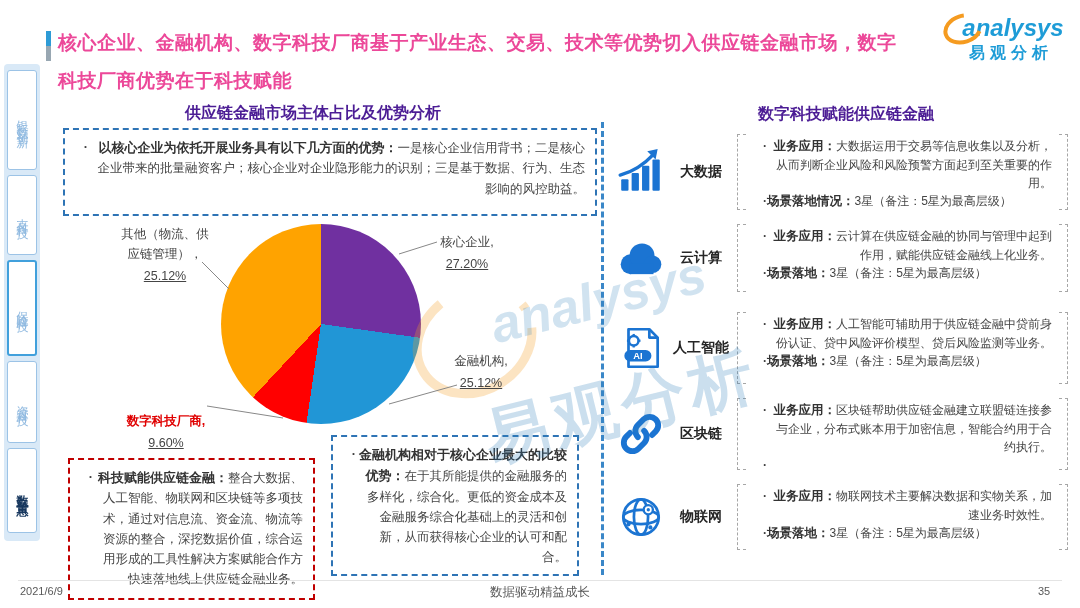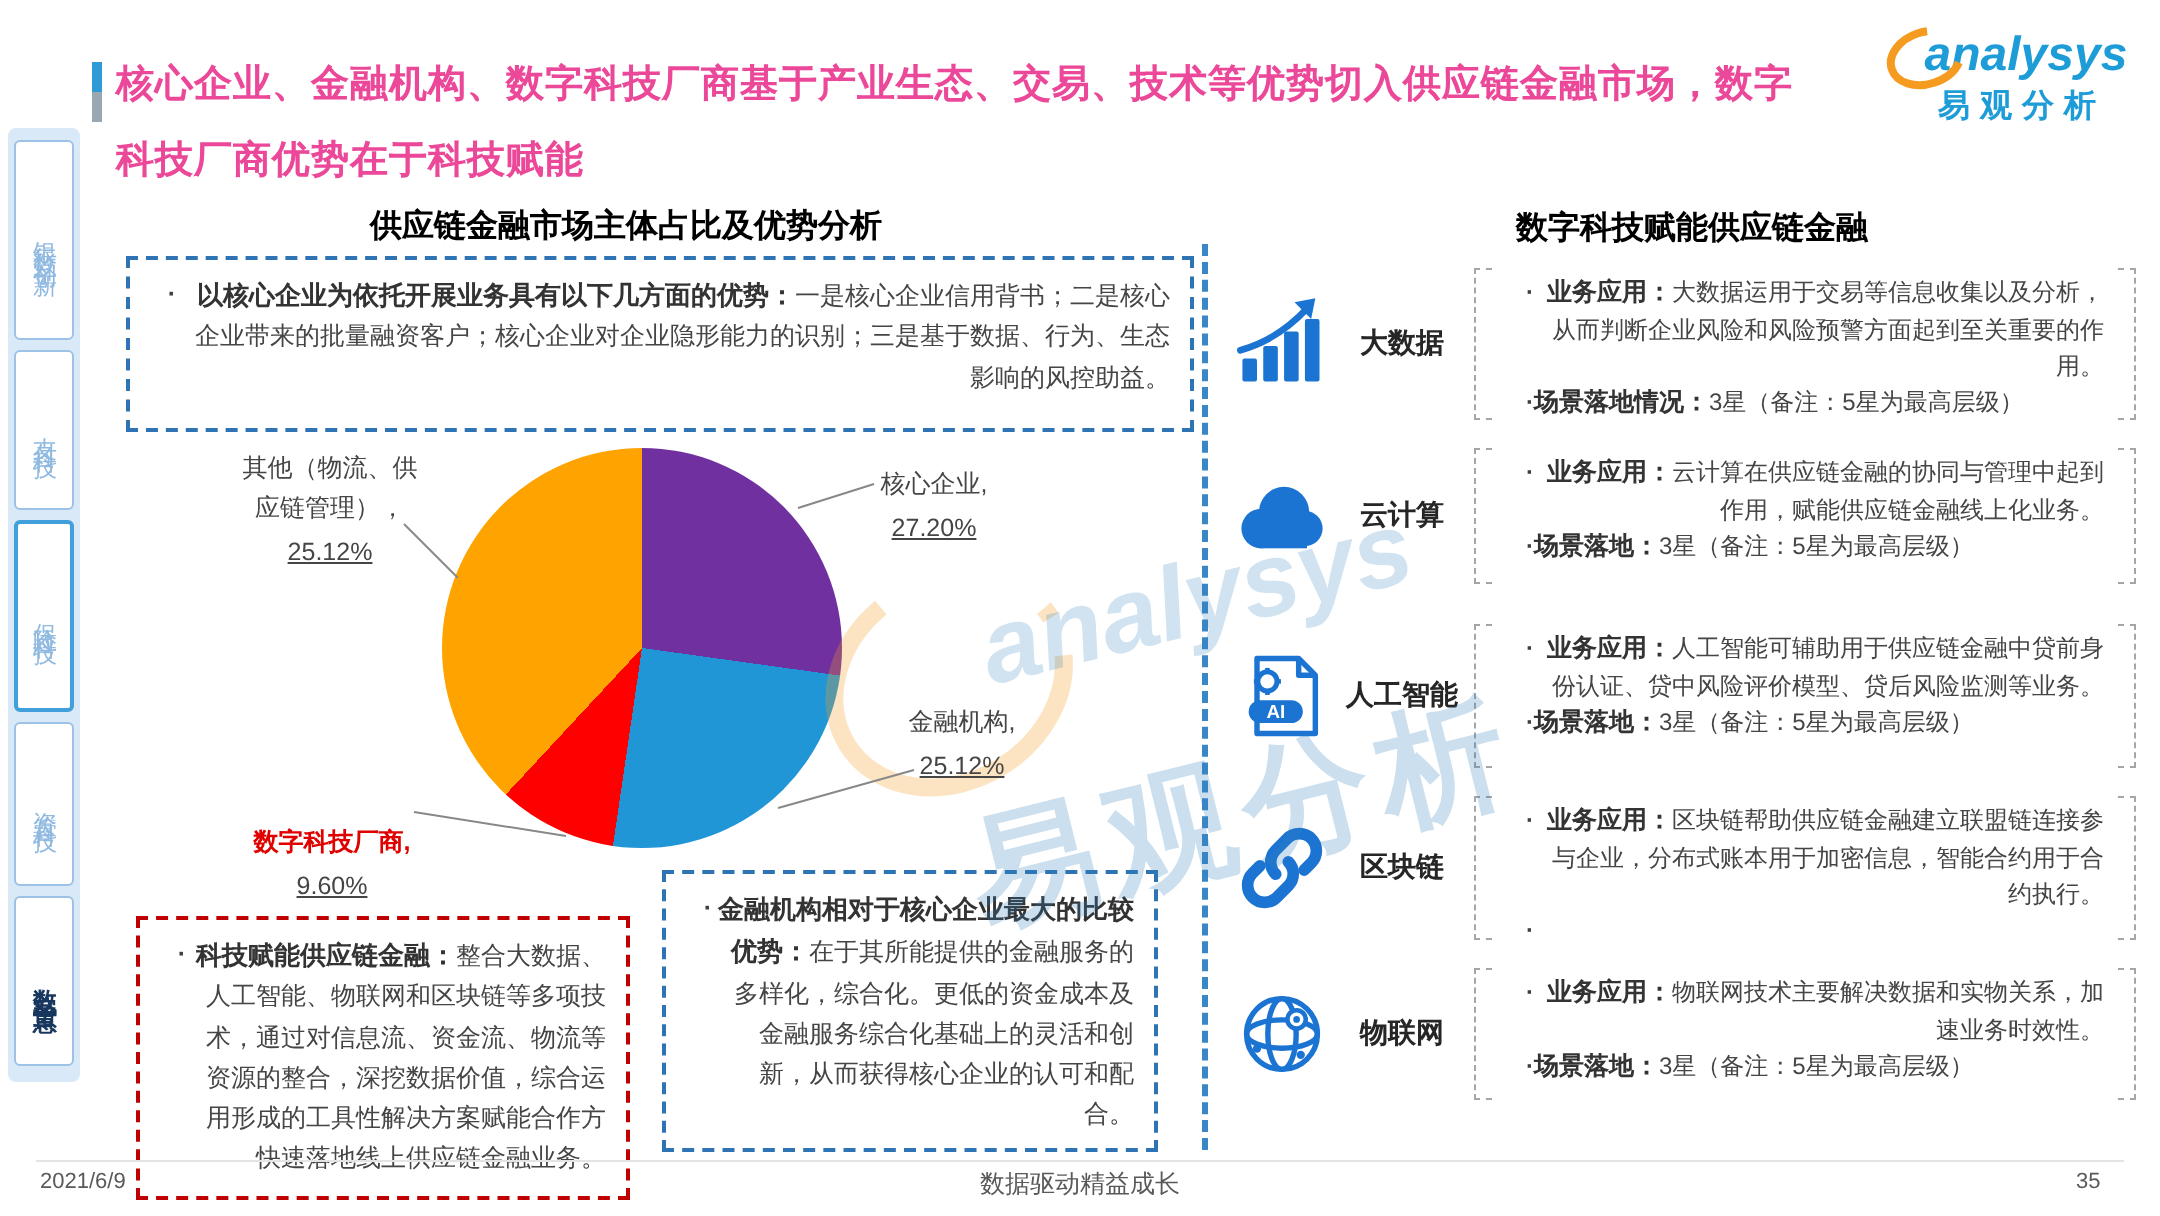--- a/index.html
+++ b/index.html
@@ -22,21 +22,21 @@
   
   .side-strip { position:absolute; left:4px; top:64px; width:36px; height:477px;
     background:#d9e9f7; border-radius:4px; }
   .side-tab { position:absolute; left:7px; width:30px; background:#fff;
     border:1px solid #9cc3e6; border-radius:3px; display:flex; align-items:center; justify-content:center;
     writing-mode:vertical-rl; text-orientation:upright; font-size:12px; letter-spacing:3px; color:#8fb9e0; }
   .side-tab.hl { border:2px solid #41a0dc; }
   .side-tab.dark { color:#17375e; font-weight:bold; }
 
   
-  .sec-header { position:absolute; font-size:16px; font-weight:bold; color:#000000; text-align:center; }
+  .sec-header { position:absolute; font-size:16px; font-weight:bold; color:#4c1d95; text-align:center; }
   #left-header { left:63px; top:103px; width:500px; }
   #right-header { left:615px; top:104px; width:462px; }
 
   
   .divider { position:absolute; left:601px; top:122px; height:453px; width:0;
     border-left:3px dashed #3a87c8; }
 
   
   .dbox { position:absolute; padding:7px 10px; font-size:12.5px; color:#454545; line-height:1.62; }
   .dbox.blue { border:2px dashed #2e74b5; }

